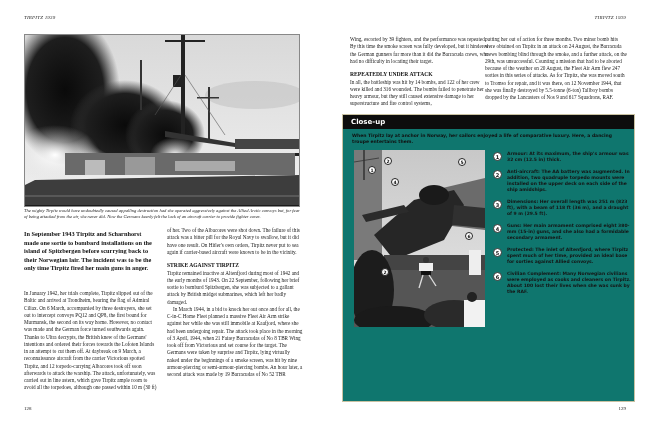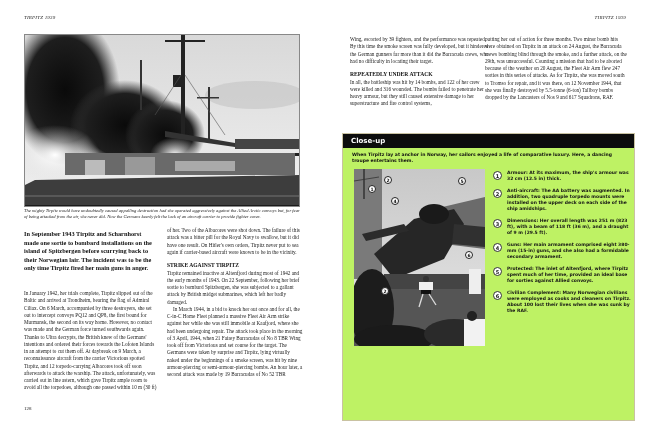--- a/index.html
+++ b/index.html
@@ -19,21 +19,21 @@
   .body-col { position: absolute; font-size: 5.2px; line-height: 7.25px; color: #222; text-align: left; }
   .body-col p { margin-bottom: 0; }
   .body-col .indent { text-indent: 6px; }
   .subhead { font-weight: bold; font-size: 5.6px; margin-top: 6px; line-height: 7.5px; color: #111; }
 
   .col-l1 { left: 24px; top: 290px; width: 134px; }
   .col-l2 { left: 167px; top: 227px; width: 136px; }
   .col-r1 { left: 25px; top: 36px; width: 140px; }
   .col-r2 { left: 160px; top: 16px; width: 142px; }
 
-  .closeup { position: absolute; left: 342px; top: 133px; width: 293px; height: 288px; background: #bef264; border: 1px solid #c9c2a2; }
+  .closeup { position: absolute; left: 342px; top: 114px; width: 293px; height: 288px; background: #0f766e; border: 1px solid #c9c2a2; }
   .closeup-head { height: 14px; background: #0d0d0d; color: #fff; font-family: "DejaVu Sans", sans-serif; font-weight: bold; font-size: 7px; line-height: 14px; padding-left: 8px; }
   .closeup-intro { position: absolute; left: 9px; top: 18px; width: 278px; font-family: "DejaVu Sans", sans-serif; font-weight: bold; font-size: 4.5px; line-height: 6.2px; color: #111; }
   .photo-closeup { position: absolute; left: 11px; top: 35px; width: 131px; height: 177px; overflow: hidden; background: #777; }
   .callouts { position: absolute; left: 150px; top: 36px; width: 140px; }
   .callout { display: flex; margin-bottom: 6px; }
   .callout-num { flex: 0 0 9px; height: 9px; width: 9px; border-radius: 50%; background: #fff; border: 0.8px solid #333; font-family: "DejaVu Sans", sans-serif; font-weight: bold; font-size: 5px; line-height: 8px; text-align: center; margin-right: 5px; margin-top: 1px; color: #111; }
   .callout-text { font-family: "DejaVu Sans", sans-serif; font-weight: bold; font-size: 4.5px; line-height: 6px; color: #151515; }
   .marker { position: absolute; width: 8px; height: 8px; border-radius: 50%; background: #fff; color: #111; font-family: "DejaVu Sans", sans-serif; font-weight: bold; font-size: 4.5px; line-height: 8px; text-align: center; border: 0.5px solid #222; }
 </style>
 </head>

